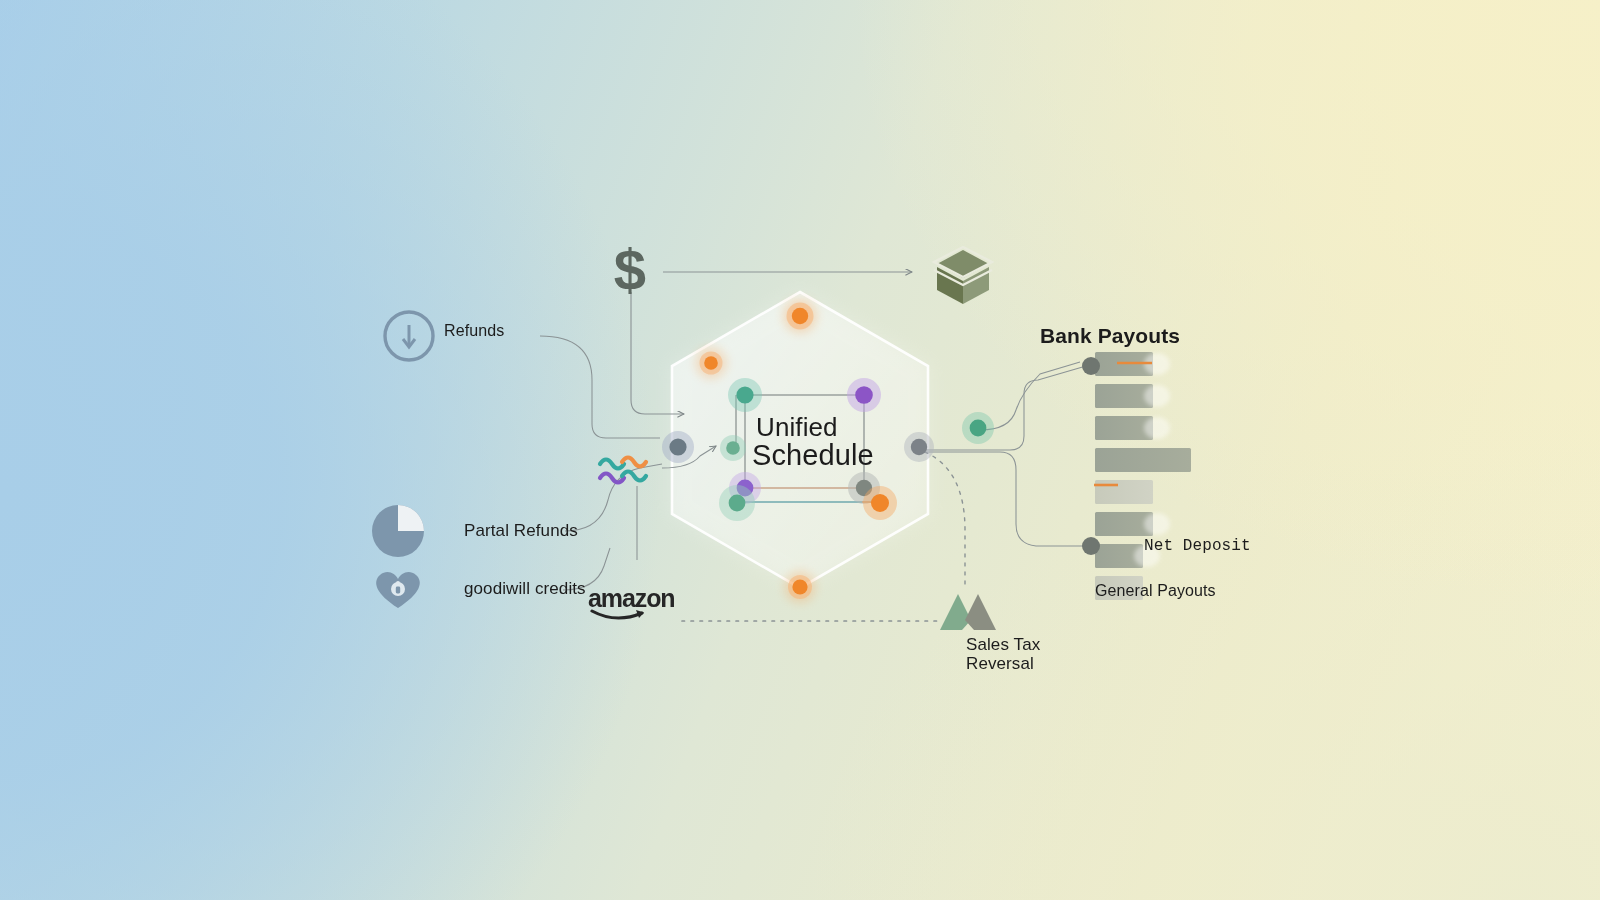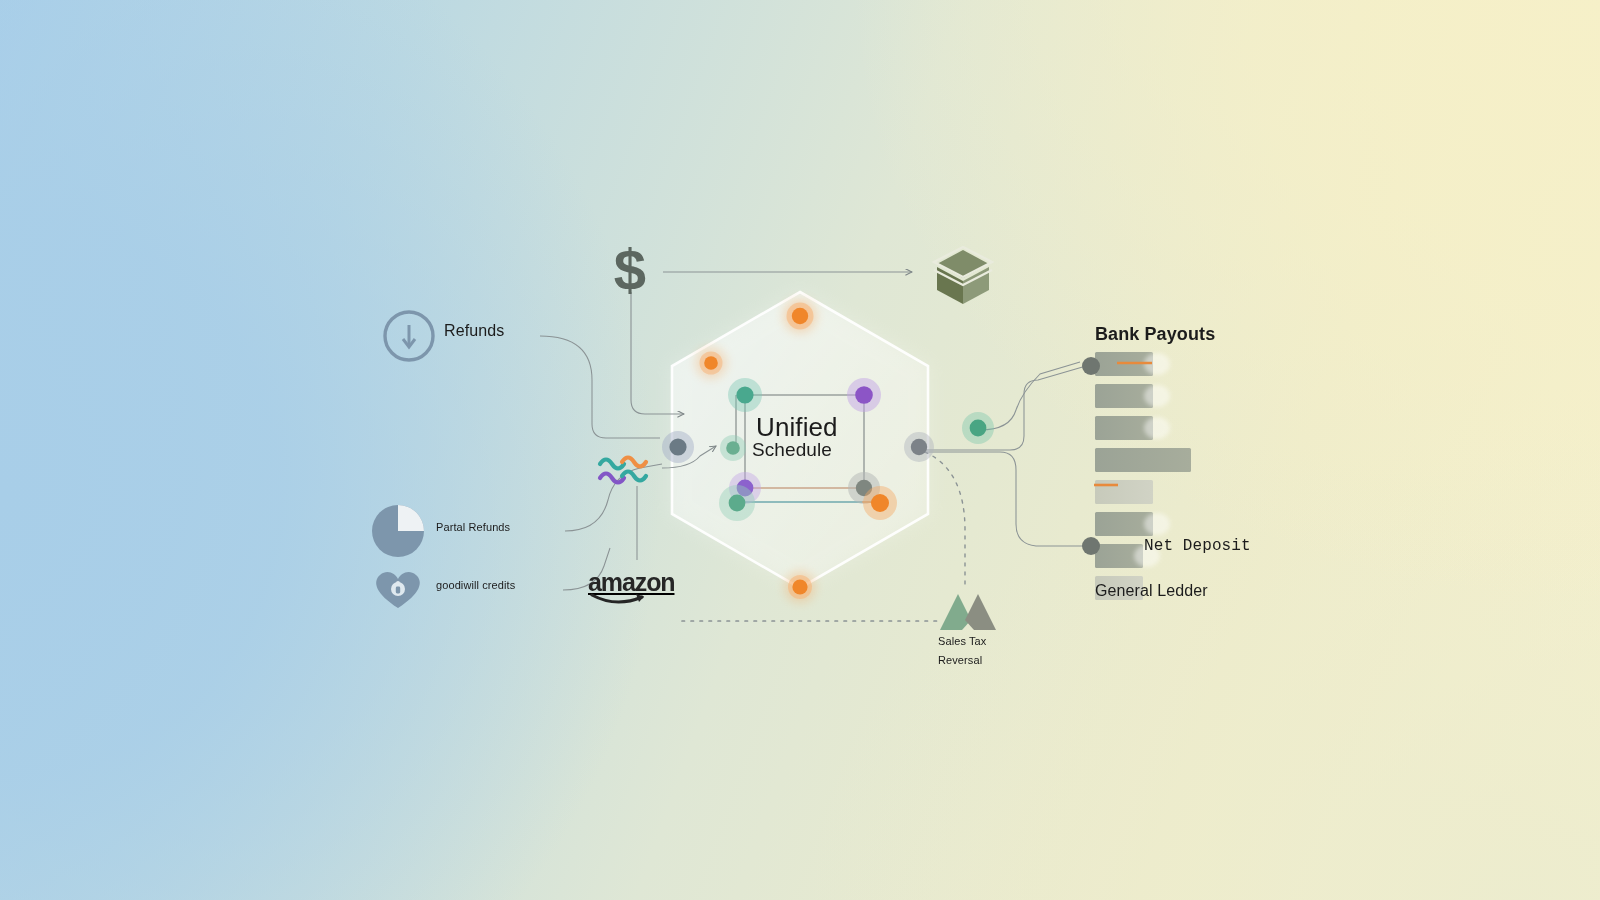--- a/index.html
+++ b/index.html
@@ -15,24 +15,24 @@
       radial-gradient(ellipse 1100px 900px at 100% 0%, rgba(246,240,200,0.98) 0%, rgba(246,240,200,0.72) 32%, rgba(246,240,200,0.0) 68%),
       radial-gradient(ellipse 1000px 1000px at 0% 55%, rgba(168,206,232,1) 0%, rgba(168,206,232,0.85) 28%, rgba(168,206,232,0.0) 66%),
       radial-gradient(ellipse 1200px 800px at 95% 100%, rgba(236,236,206,0.95) 0%, rgba(236,236,206,0.0) 60%),
       linear-gradient(110deg, #a9cfe9 0%, #bcd9e2 22%, #dfe7d5 50%, #eeeccb 76%, #f6f1cd 100%);
   }
   svg#scene{position:absolute;left:0;top:0;width:1600px;height:900px;}
   .lbl{
     position:absolute;color:#1c1c1c;font-size:16px;letter-spacing:.1px;
     white-space:nowrap;
   }
-  .lbl.small{font-size:11px;}
+  .lbl.small{font-size:17px;margin-left:28px;}
   .lbl.bold{font-weight:bold;}
   .lbl.center{}
-  #amz{position:absolute;left:588px;top:570px;width:72px;height:32px;text-decoration:underline;}
+  #amz{position:absolute;left:588px;top:586px;width:72px;height:32px;}
   #amz .amzt{
     font-family:"Liberation Sans", sans-serif;font-weight:bold;
     font-size:25px;color:#262626;letter-spacing:-1.1px;line-height:1;
   }
 </style>
 </head>
 <body>
 
 <div id="stage"></div>
 
@@ -228,25 +228,25 @@
     <circle cx="880" cy="503" r="17" fill="#f6a85f" opacity="0.42"></circle>
     <circle cx="880" cy="503" r="9" fill="#f0862a"></circle>
   </g>
 </svg>
 
 <div class="lbl" style="left:444px;top:322px;">Refunds</div>
 <div class="lbl small" style="left:436px;top:521px;">Partal Refunds</div>
 <div class="lbl small" style="left:436px;top:579px;">goodiwill credits</div>
 
 <div class="lbl" style="left:756px;top:412px;font-size:26px;">Unified</div>
-<div class="lbl" style="left:752px;top:439px;font-size:19px;">Schedule</div>
-
-<div class="lbl bold" style="left:1095px;top:324px;font-size:18px;">Bank Payouts</div>
+<div class="lbl" style="left:752px;top:439px;font-size:29px;">Schedule</div>
+
+<div class="lbl bold" style="left:1040px;top:324px;font-size:21px;">Bank Payouts</div>
 <div class="lbl" style="left:1144px;top:537px;font-family:Liberation Mono, monospace;">Net Deposit</div>
-<div class="lbl" style="left:1095px;top:582px;">General Ledder</div>
+<div class="lbl" style="left:1095px;top:582px;">General Payouts</div>
 
 <div class="lbl small center" style="left:938px;top:635px;width:64px;">Sales Tax</div>
 <div class="lbl small center" style="left:938px;top:654px;width:64px;">Reversal</div>
 
 <div id="amz">
   <div class="amzt">amazon</div>
   <svg width="72" height="16" style="display:block;margin-top:-3px;margin-left:2px;">
     <path d="M2,3 Q26,16 52,5" fill="none" stroke="#262626" stroke-width="3.1" stroke-linecap="round"></path>
     <path d="M46,2 L54,4.4 L49,10" fill="#262626"></path>
   </svg>

